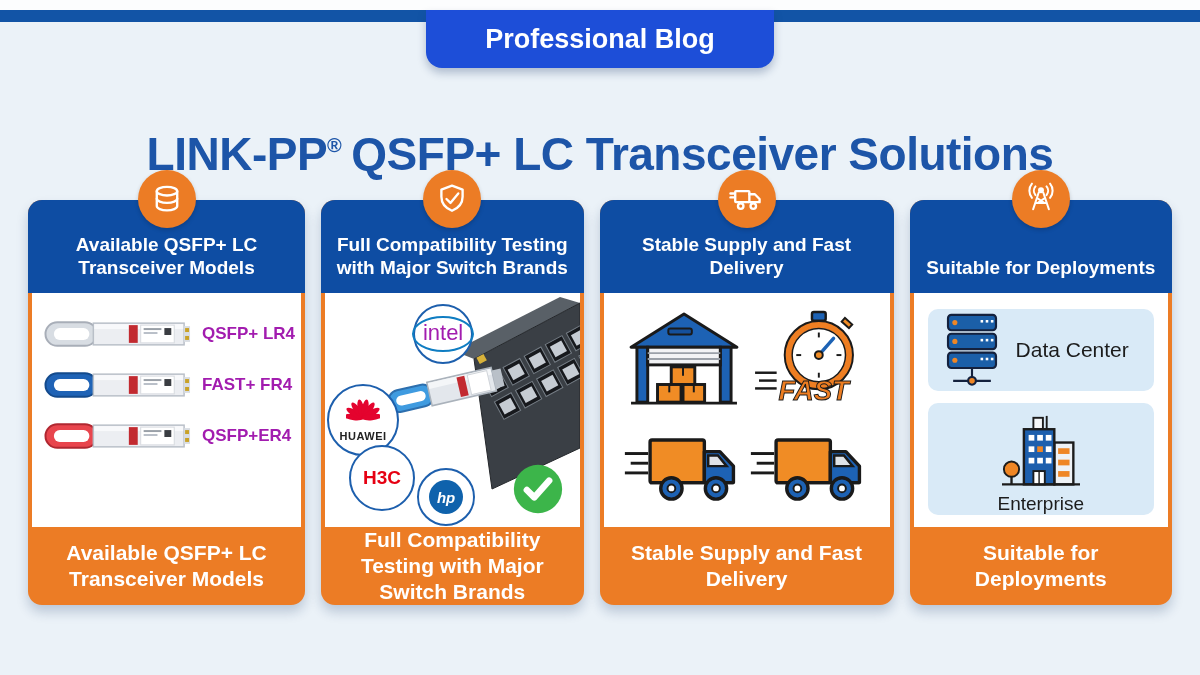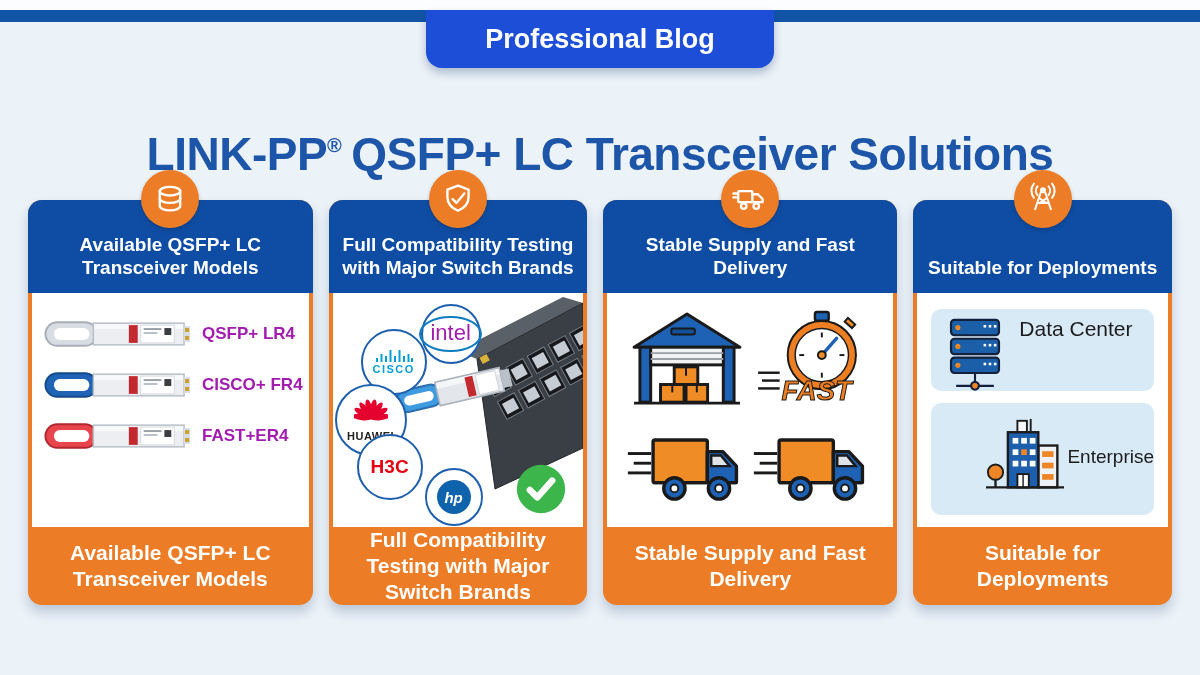--- a/index.html
+++ b/index.html
@@ -30,43 +30,43 @@
   .models{padding:15px 6px 0 12px}
   .model-row{display:flex;align-items:center;height:51px}
   .model-svg{width:148px;height:34px;flex:none}
   .model-label{font-size:17px;font-weight:bold;color:#a21caf;margin-left:10px;white-space:nowrap}
   
   .brand{position:absolute;background:#fff;border:2.5px solid #1d5fad;border-radius:50%;
         display:flex;flex-direction:column;align-items:center;justify-content:center;z-index:2;box-sizing:border-box}
   .brand-intel{left:88px;top:11px;width:60px;height:60px}
   .brand-cisco{left:28px;top:36px;width:66px;height:66px}
   .brand-huawei{left:2px;top:91px;width:72px;height:72px}
-  .brand-h3c{left:24px;top:141px;width:66px;height:66px}
+  .brand-h3c{left:24px;top:152px;width:66px;height:66px}
   .brand-hp{left:92px;top:175px;width:58px;height:58px}
   .intel-ring{border:2px solid #0f7dc2;border-radius:50%;padding:2px 9px 4px;color:#a21caf;font-size:22px}
   .cisco-word{font-size:11px;font-weight:bold;color:#049fd9;letter-spacing:1.5px;margin-top:1px}
   .huawei-word{font-size:11px;font-weight:bold;color:#222;letter-spacing:.5px;margin-top:1px}
   .h3c-word{font-size:19px;font-weight:bold;color:#e60012}
   .hp-circle{width:34px;height:34px;border-radius:50%;background:#0f62ac;color:#fff;display:flex;
         align-items:center;justify-content:center;font-size:15px;font-weight:bold;font-style:italic}
   .switch-wrap{position:absolute;right:0;top:0;width:128px;height:198px;z-index:1}
   .plug-wrap{position:absolute;left:60px;top:76px;width:124px;height:42px;transform:rotate(-13deg);z-index:2}
   .check-wrap{position:absolute;right:16px;bottom:12px;width:52px;height:52px;z-index:3}
   
   .supply-grid{display:grid;grid-template-columns:1fr 1fr;height:100%;padding:6px 17px;box-sizing:border-box;
         align-items:center;justify-items:center}
   
   .tiles{padding:16px 14px;box-sizing:border-box}
   .tile{background:#d9eaf7;border-radius:10px;box-sizing:border-box}
-  .tile-wide{height:82px;display:flex;padding:8px 8px;margin-bottom:12px}
+  .tile-wide{height:82px;display:flex;align-items:center;padding:0 8px;margin-bottom:12px}
   .tile-wide .tile-label{margin-left:8px}
   .tile-label{font-size:21px;color:#1c1c1c}
   .tile-row{display:flex;gap:12px}
-  .tile-sm{flex:1;height:112px;display:flex;flex-direction:row;align-items:center;
-        justify-content:flex-end;padding-bottom:6px}
+  .tile-sm{flex:1;height:112px;display:flex;flex-direction:column;align-items:center;
+        justify-content:flex-end;}
   .tile-sm .tile-label{font-size:19px;margin-top:1px}
 </style>
 </head>
 <body>
 
 <div class="page">
   <div class="top-white"></div>
   <div class="top-bar"></div>
 
   <div class="blog-tab">
@@ -117,39 +117,39 @@
               <rect x="51" y="7" width="90" height="5" fill="#f8f9fb"></rect>
               <rect x="86" y="8" width="9" height="18" fill="#c22a30"></rect>
               <rect x="98" y="8" width="34" height="18" fill="#fff" stroke="#d7dadf"></rect>
               <rect x="101" y="11" width="18" height="2" fill="#9aa0a8"></rect>
                 <rect x="101" y="15" width="14" height="2" fill="#b9bfc8"></rect>
               <rect x="122" y="11" width="7" height="7" fill="#3a3d42"></rect>
               <rect x="142" y="9" width="6" height="16" fill="#d9dde3"></rect>
                 <rect x="143" y="11" width="4" height="4" fill="#c9a227"></rect>
                 <rect x="143" y="19" width="4" height="4" fill="#c9a227"></rect>
             </svg>
-            <span class="model-label">CISCO+ FR4</span>
+            <span class="model-label">FAST+ FR4</span>
           </div>
 
           <div class="model-row">
             <svg class="model-svg" viewBox="0 0 150 34">
               <rect x="1.5" y="5" rx="12" width="52" height="24" stroke="#b02730" stroke-width="2" fill="#e8454d"></rect>
               <rect x="10" y="11" rx="6" width="36" height="12" fill="#fff"></rect>
               <rect x="50" y="6" width="92" height="22" fill="#eceef2" stroke="#b9bfc8" stroke-width="1.5"></rect>
               <rect x="51" y="7" width="90" height="5" fill="#f8f9fb"></rect>
               <rect x="86" y="8" width="9" height="18" fill="#c22a30"></rect>
               <rect x="98" y="8" width="34" height="18" fill="#fff" stroke="#d7dadf"></rect>
               <rect x="101" y="11" width="18" height="2" fill="#9aa0a8"></rect>
                 <rect x="101" y="15" width="14" height="2" fill="#b9bfc8"></rect>
               <rect x="122" y="11" width="7" height="7" fill="#3a3d42"></rect>
               <rect x="142" y="9" width="6" height="16" fill="#d9dde3"></rect>
                 <rect x="143" y="11" width="4" height="4" fill="#c9a227"></rect>
                 <rect x="143" y="19" width="4" height="4" fill="#c9a227"></rect>
             </svg>
-            <span class="model-label">FAST+ER4</span>
+            <span class="model-label">QSFP+ER4</span>
           </div>
 
 
         </div>
       </div>
       <footer class="card-foot">
         <span>Available QSFP+ LC Transceiver Models</span>
       </footer>
     </section>
 
@@ -207,36 +207,20 @@
             <rect x="74" y="11" width="8" height="20" fill="#c22a30"></rect>
             <rect x="85" y="11" width="20" height="20" fill="#fff" stroke="#d0d4d9"></rect>
             <rect x="110" y="12" width="9" height="18" fill="#b9c0c8"></rect>
           </svg>
         </div>
 
         <div class="brand brand-intel">
           <span class="intel-ring">intel</span>
         </div>
 
-        <div class="brand brand-cisco">
-          <svg width="38" height="13" viewBox="0 0 38 13">
-            <g fill="#049fd9">
-              <rect x="1" y="9" width="2" height="4"></rect>
-                <rect x="5.5" y="5" width="2" height="8"></rect>
-              <rect x="10" y="7" width="2" height="6"></rect>
-                <rect x="14.5" y="1" width="2" height="12"></rect>
-              <rect x="19" y="7" width="2" height="6"></rect>
-                <rect x="23.5" y="1" width="2" height="12"></rect>
-              <rect x="28" y="7" width="2" height="6"></rect>
-                <rect x="32.5" y="5" width="2" height="8"></rect>
-              <rect x="36" y="9" width="2" height="4"></rect>
-            </g>
-          </svg>
-          <span class="cisco-word">CISCO</span>
-        </div>
 
         <div class="brand brand-huawei">
           <svg width="34" height="30" viewBox="0 0 34 30">
             <g fill="#e4032e">
               <ellipse rx="3.2" ry="10" transform="translate(17,19) rotate(-84) translate(0,-9)"></ellipse>
               <ellipse rx="3.2" ry="10" transform="translate(17,19) rotate(-60) translate(0,-9)"></ellipse>
               <ellipse rx="3.2" ry="10" transform="translate(17,19) rotate(-36) translate(0,-9)"></ellipse>
               <ellipse rx="3.2" ry="10" transform="translate(17,19) rotate(-12) translate(0,-9)"></ellipse>
               <ellipse rx="3.2" ry="10" transform="translate(17,19) rotate(12)  translate(0,-9)"></ellipse>
               <ellipse rx="3.2" ry="10" transform="translate(17,19) rotate(36)  translate(0,-9)"></ellipse>

